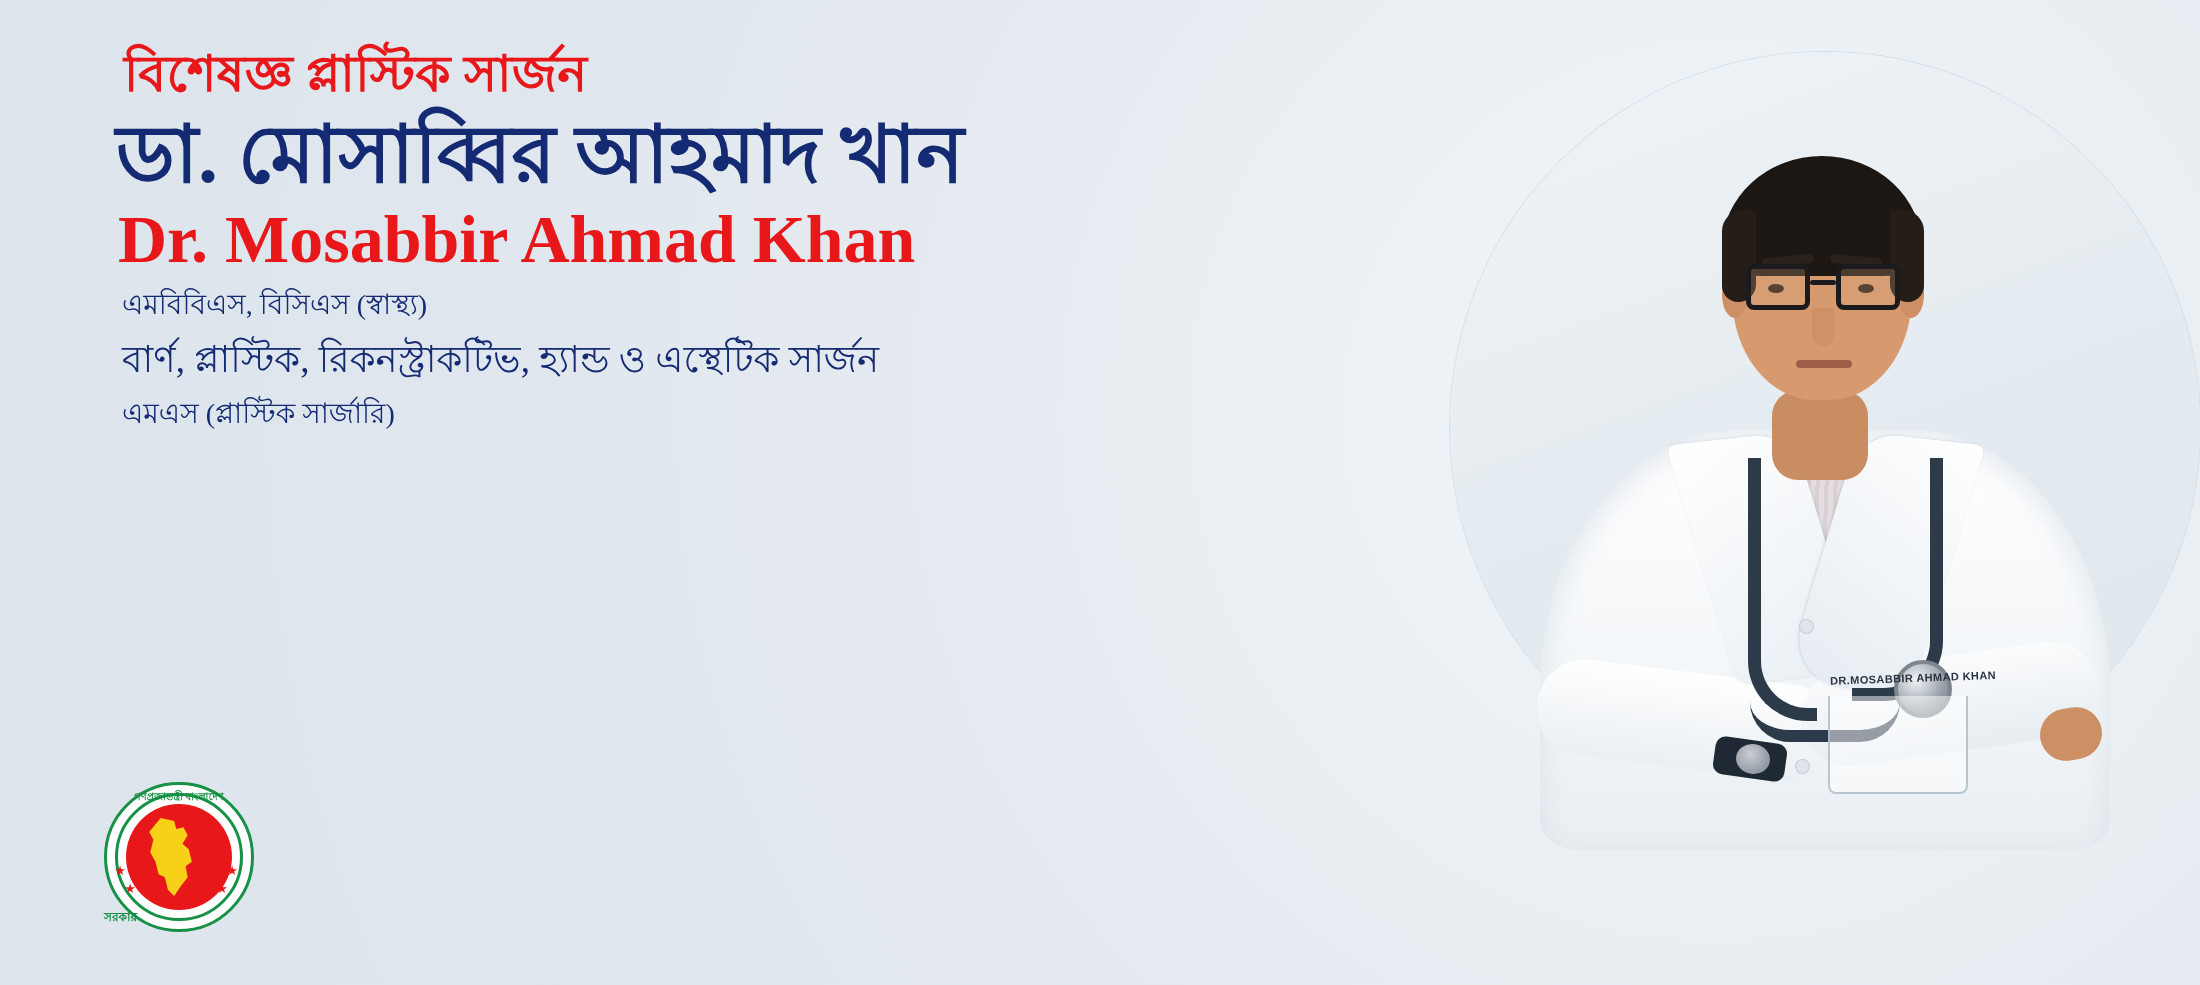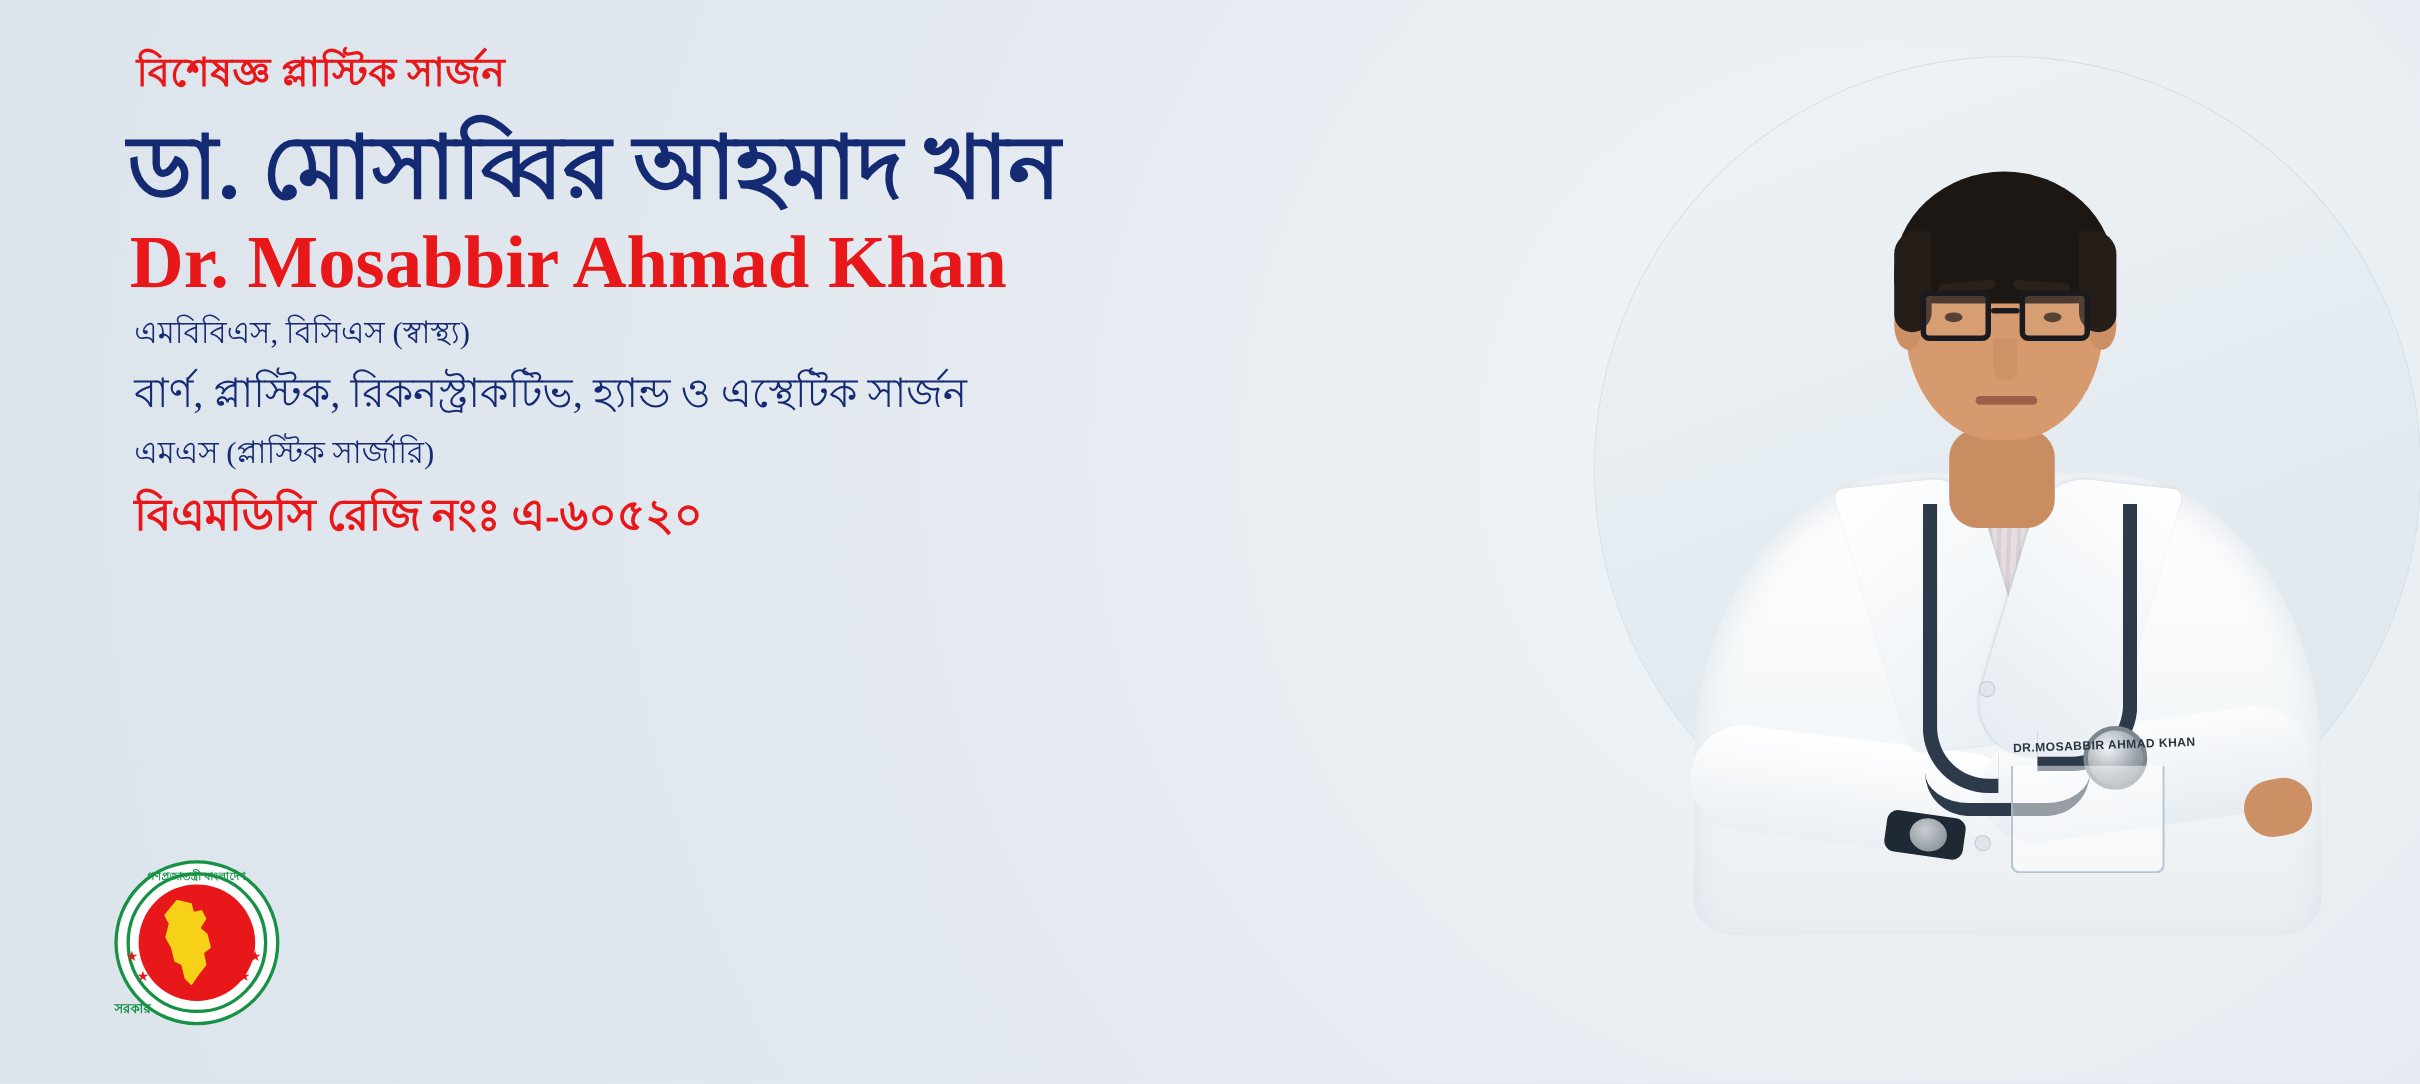--- a/index.html
+++ b/index.html
@@ -15,25 +15,25 @@
       radial-gradient(circle at 78% 42%, #f2f6f9 0%, #e6ecf1 38%, #dfe6ed 70%, #dde5ec 100%);
     overflow:hidden;
   }
   
   .left-col{
     position:absolute;left:120px;top:48px;width:1230px;
   }
   .specialty-line{
     color:#e8171a;
     font-family:"Liberation Serif", serif;
-    font-size:36px;
+    font-size:50px;
     font-weight:600;
     letter-spacing:.5px;
     line-height:1.05;
-    margin:0 0 24px 4px;
+    margin:0 0 10px 4px;
   }
   .name-bn{
     color:#142a72;
     font-family:"Liberation Serif", serif;
     font-size:80px;
     font-weight:700;
     line-height:1.12;
     margin:6px 0 2px -4px;
     white-space:nowrap;
   }
@@ -258,21 +258,20 @@
 
 <div class="banner">
 
   <div class="left-col">
     <div class="specialty-line">বিশেষজ্ঞ প্লাস্টিক সার্জন</div>
     <div class="name-bn">ডা. মোসাব্বির আহমাদ খান</div>
     <div class="name-en">Dr. Mosabbir Ahmad Khan</div>
     <div class="cred">এমবিবিএস, বিসিএস (স্বাস্থ্য)</div>
     <div class="cred small">বার্ণ, প্লাস্টিক, রিকনস্ট্রাকটিভ, হ্যান্ড ও এস্থেটিক সার্জন</div>
     <div class="cred">এমএস (প্লাস্টিক সার্জারি)</div>
-    <div class="reg">বিএমডিসি রেজি নংঃ এ-৬০৫২০</div>
   </div>
 
   <div class="seal-wrap">
     <div class="seal"></div>
     <div class="seal-inner-ring"></div>
     <div class="seal-disc"></div>
     <div class="seal-map"></div>
     <div class="seal-text">
       <div class="seal-top-text">গণপ্রজাতন্ত্রী বাংলাদেশ</div>
       <div class="seal-bottom-text">সরকার</div>

